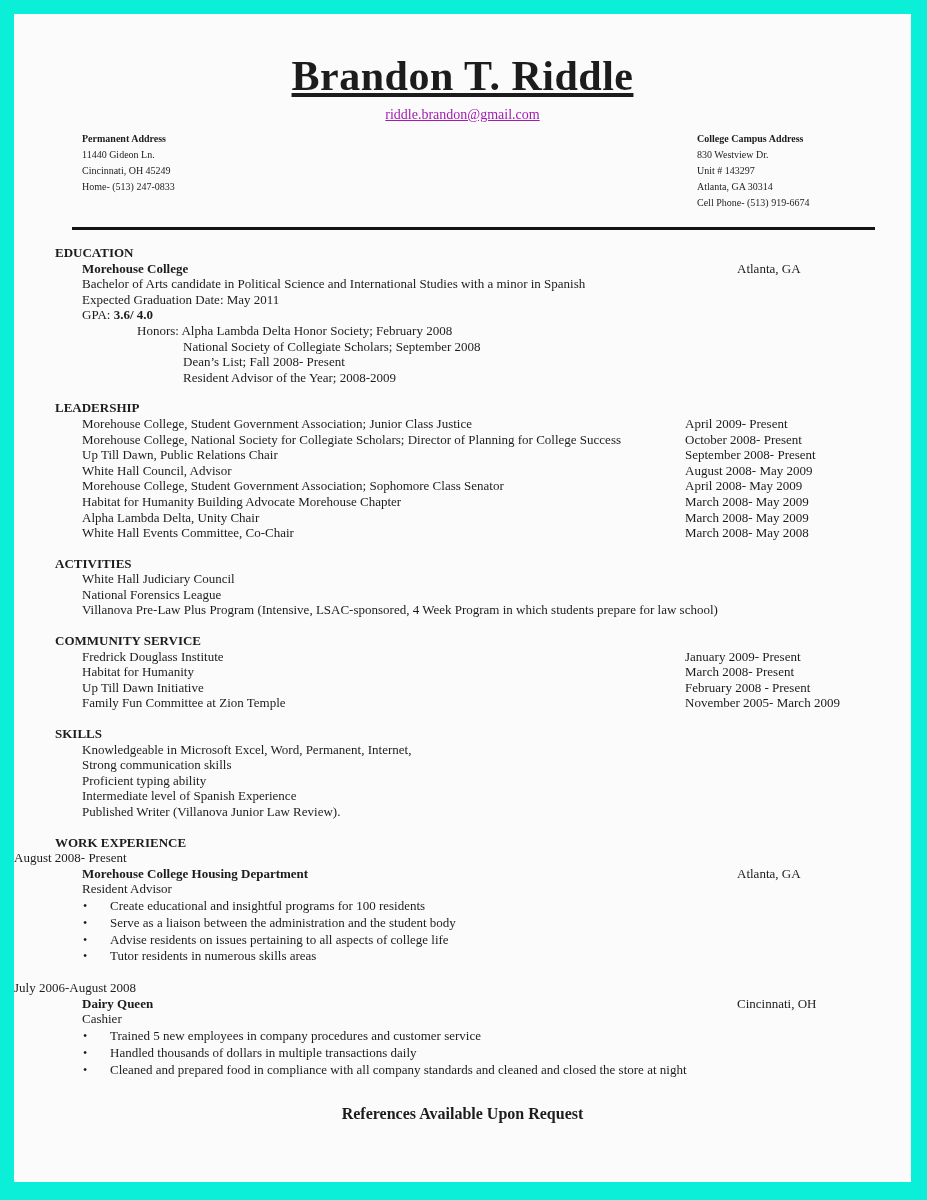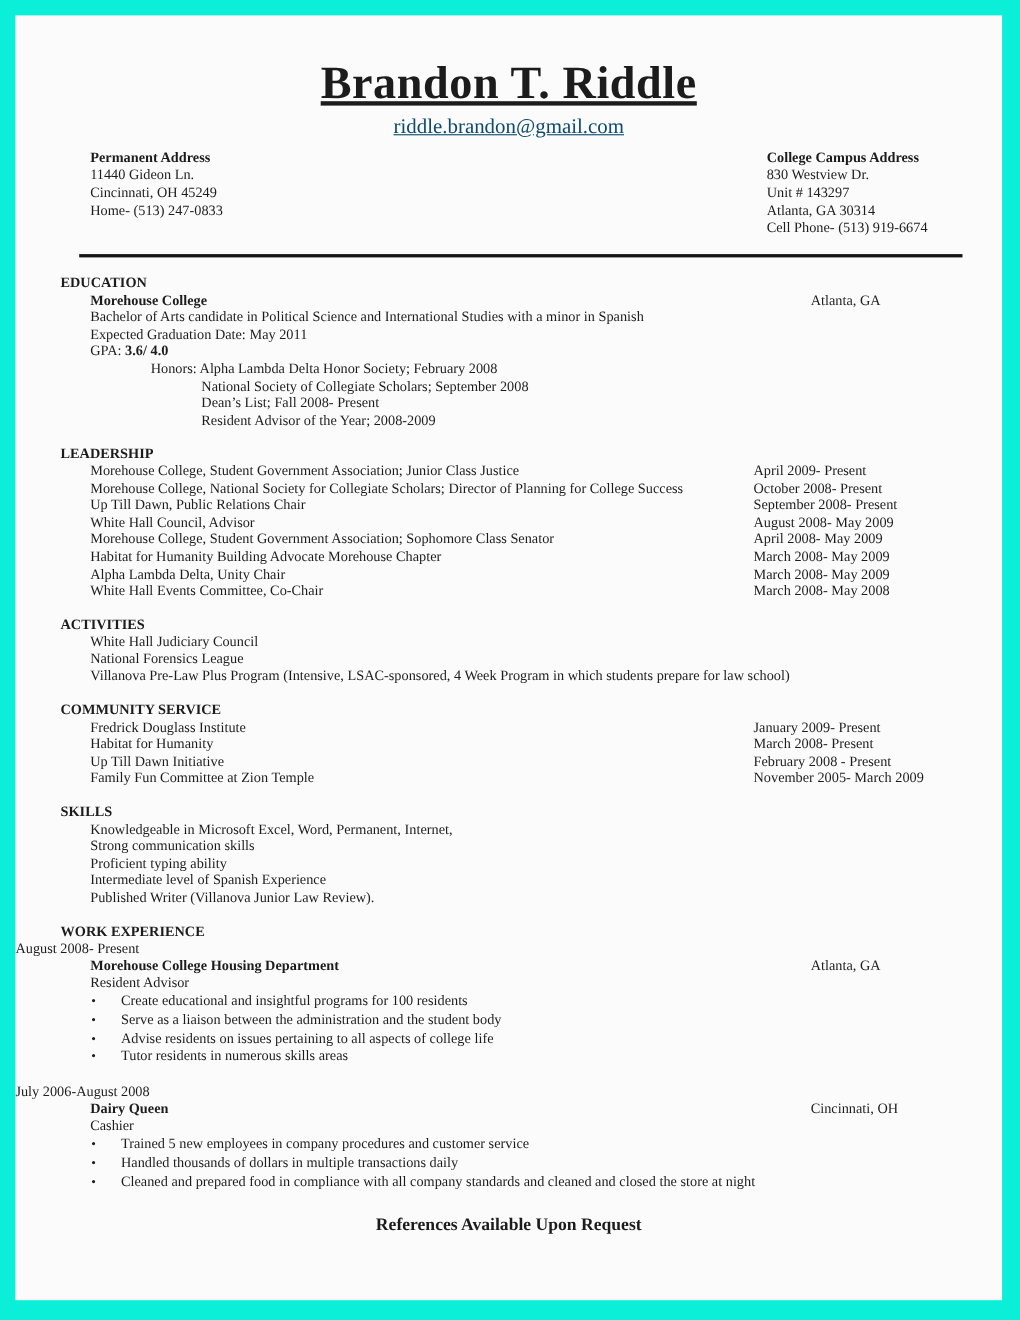--- a/index.html
+++ b/index.html
@@ -22,30 +22,30 @@
     margin-top: 38px;
     text-align: center;
     font-size: 42px;
     font-weight: 700;
     letter-spacing: 0.5px;
     line-height: 48px;
     text-decoration: underline;
   }
   .email-line { text-align: center; margin-top: 5px; }
   .email-link {
-    color: #0c4a6e;
-    font-size: 19px;
+    color: #a21caf;
+    font-size: 14px;
     text-decoration: underline;
     cursor: pointer;
   }
   .addr-row {
     position: relative;
     margin-top: 8px;
     height: 82px;
-    font-size: 13px;
+    font-size: 10px;
     line-height: 16px;
     font-family: Liberation Serif, serif;
   }
   .addr-left { position: absolute; left: 68px; top: 0; }
   .addr-right { position: absolute; left: 683px; top: 0; }
   .addr-label { font-weight: 700; }
   .head-rule {
     margin: 14px 36px 0 58px;
     width: 803px;
     border-top: 3px solid #151515;

